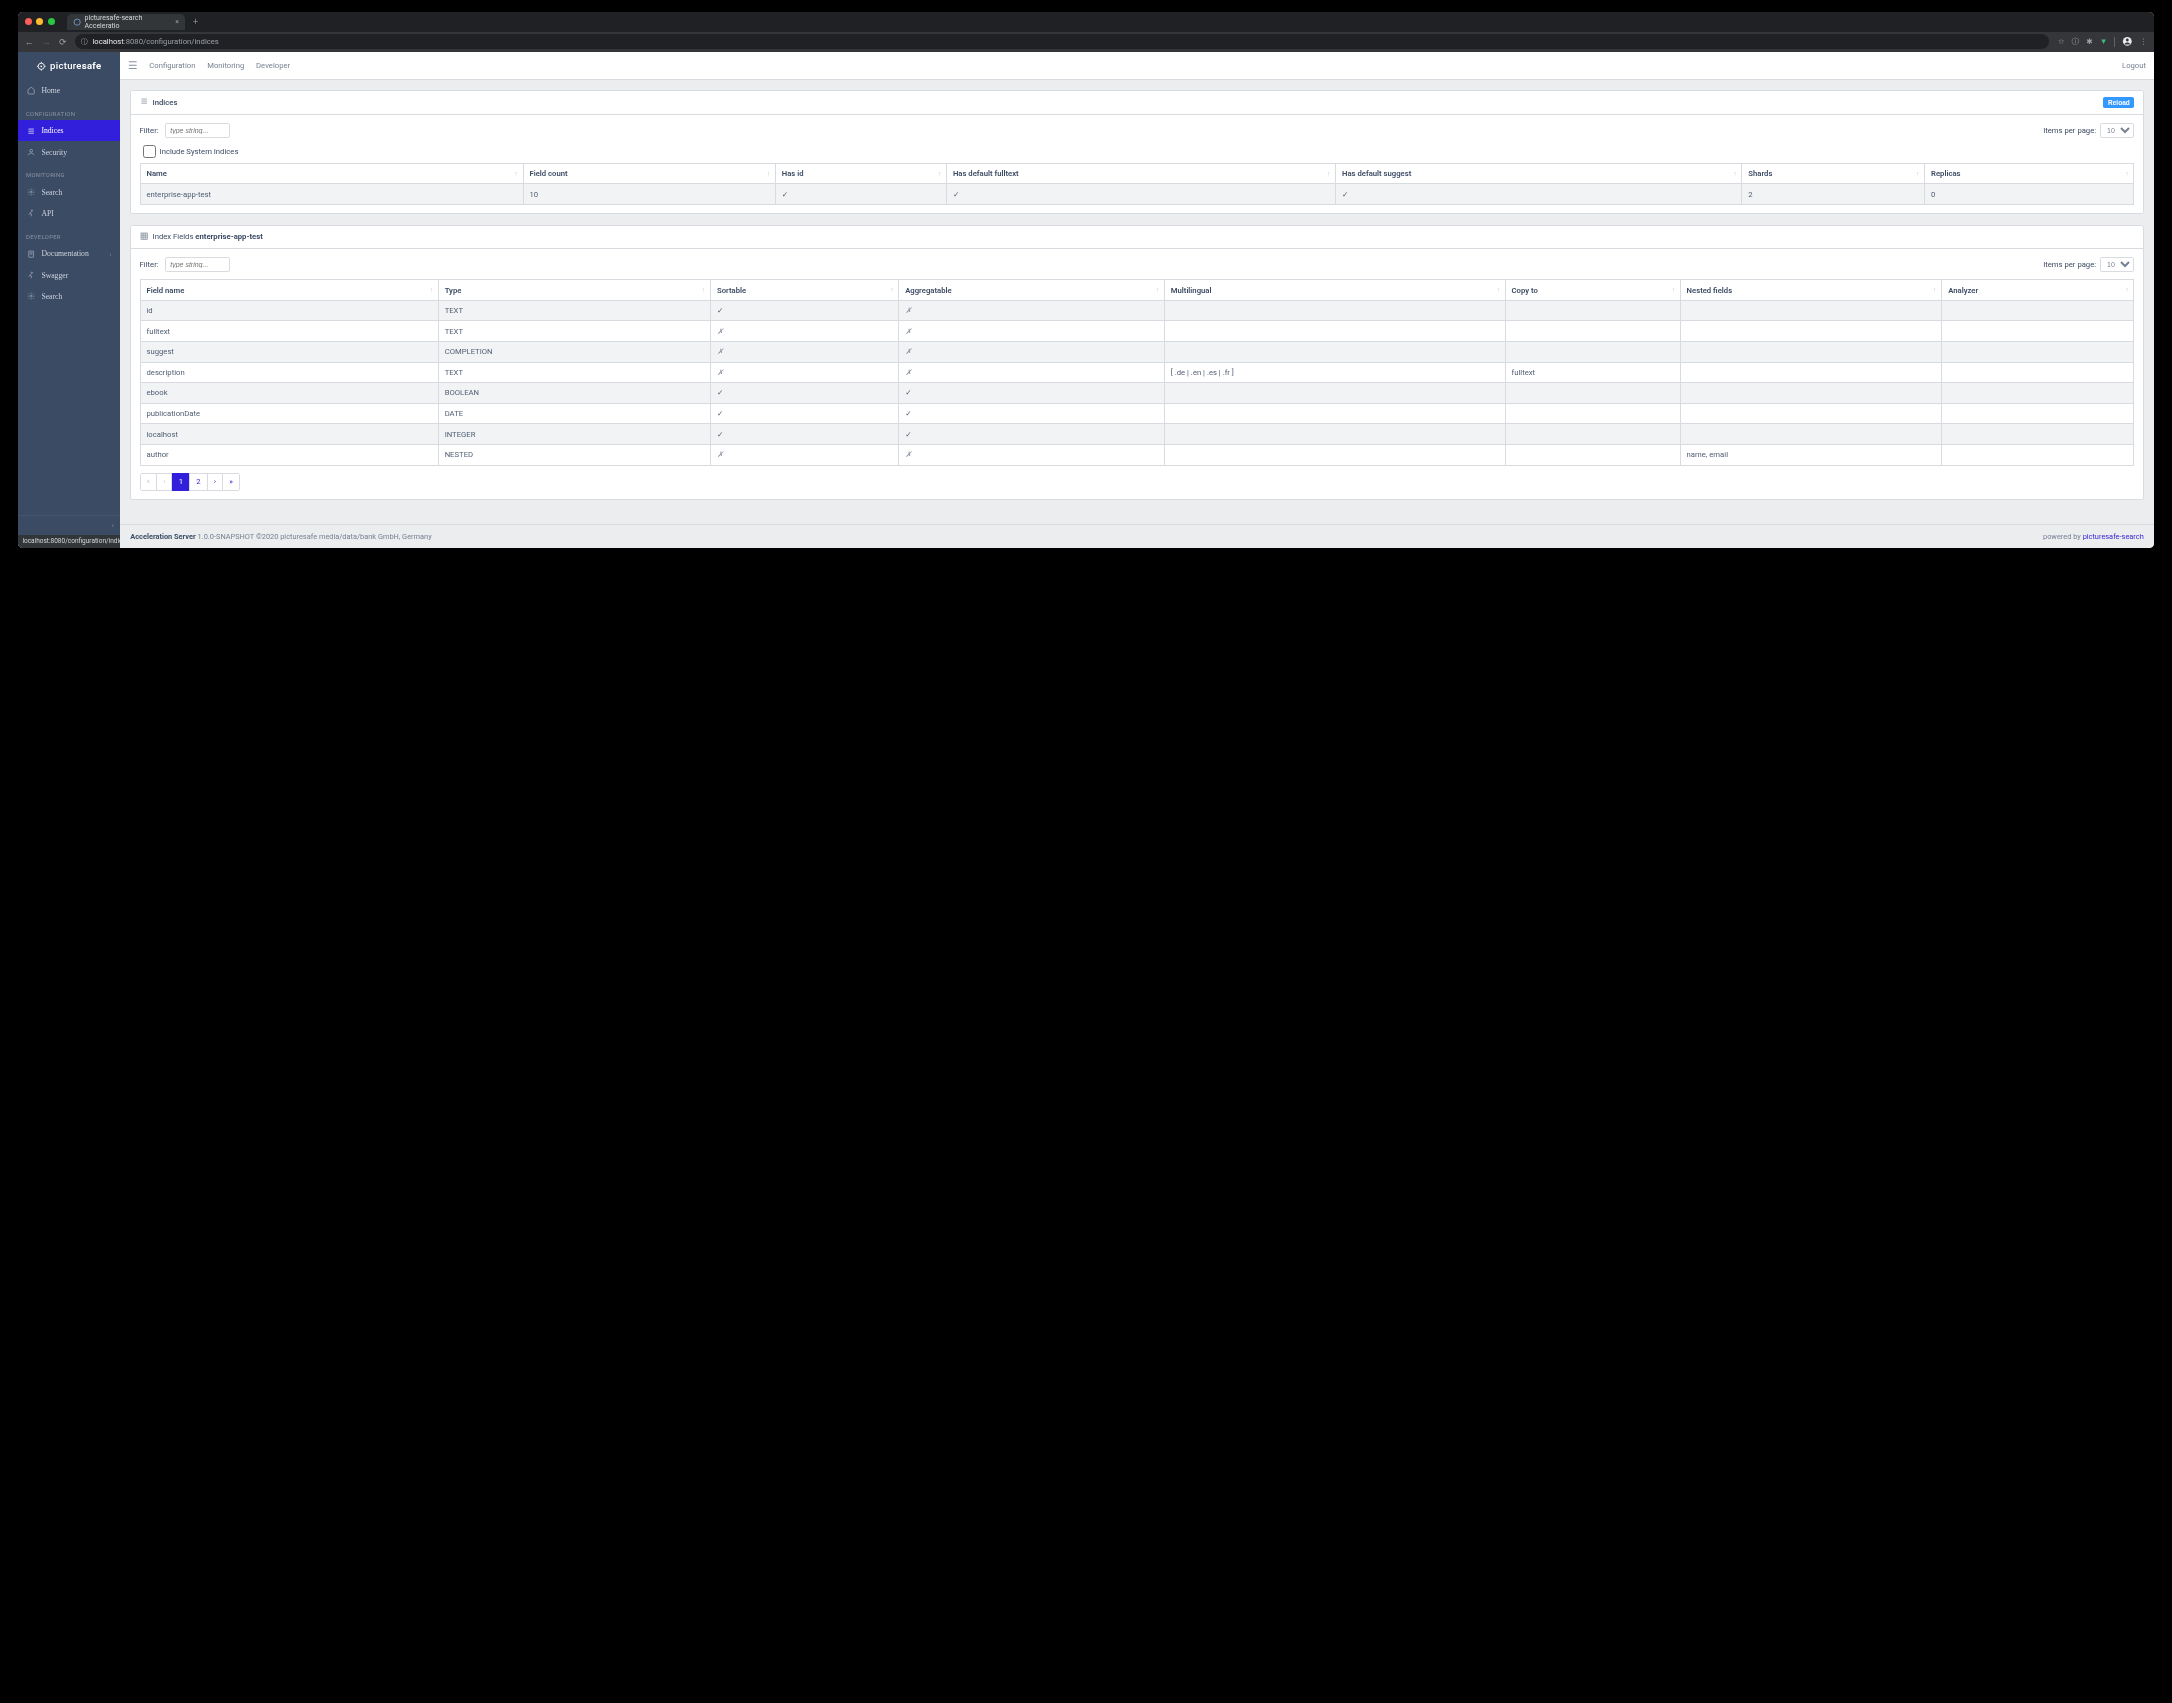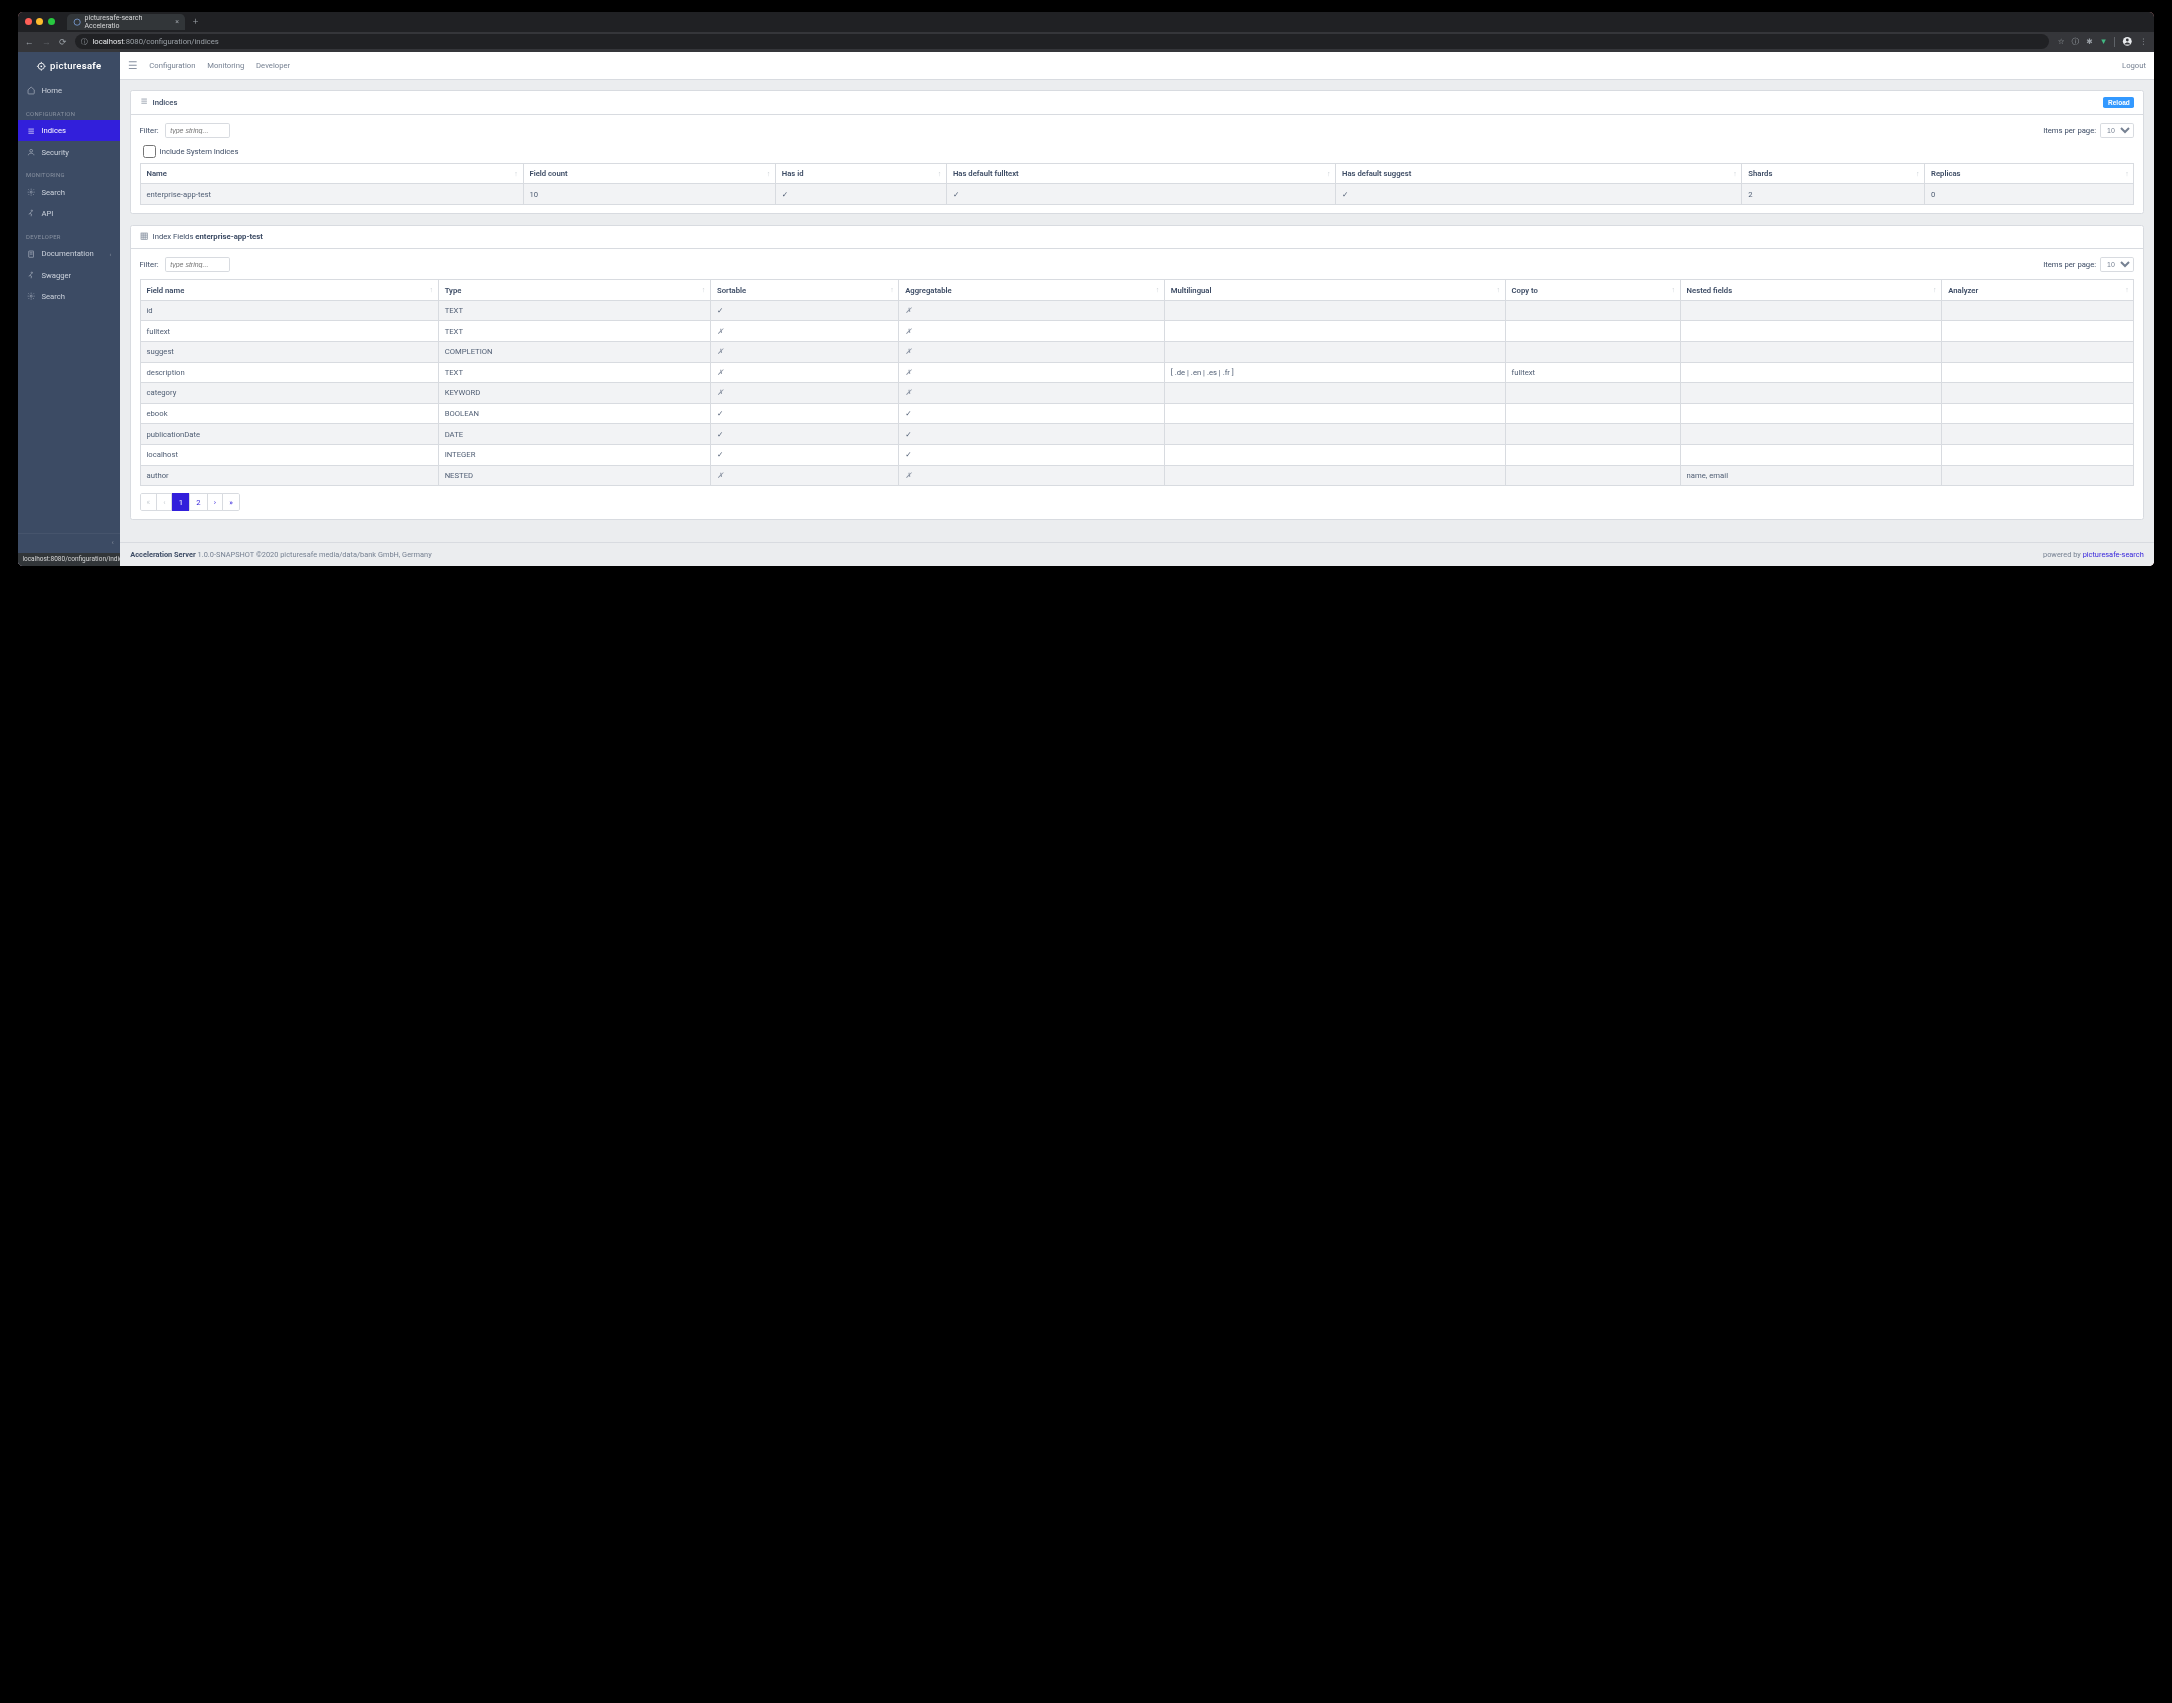--- a/index.html
+++ b/index.html
@@ -104,20 +104,21 @@
   }
   .brand-logo { width: 10.6px; height: 10.6px; }
   .brand-text { font-weight: 500; letter-spacing: 0.3px; }
   .brand-text .bold { font-weight: 700; }
 
   .nav-link {
     display: flex; align-items: center; gap: 5.9px;
     padding: 5.9px 8.3px;
     color: #ccd2dc;
     cursor: pointer;
+    font-family: Liberation Serif, serif;
   }
   .nav-link.active { background: #321fdb; color: #fff; }
   .nav-link .chev { margin-left: auto; color: #8a93a2; font-size: 5.9px; }
   .nav-icon { width: 9.5px; height: 9.5px; opacity: .75; display: inline-flex; align-items: center; justify-content: center; }
   .nav-link.active .nav-icon { opacity: 1; }
 
   .nav-title {
     font-size: 5.9px;
     letter-spacing: 0.3px;
     color: #8a93a2;
@@ -594,30 +595,20 @@
                       <td>description</td>
                       <td>TEXT</td>
                       <td><span class="cross">✗</span></td>
                       <td><span class="cross">✗</span></td>
                       <td>[ .de | .en | .es | .fr ]</td>
                       <td>fulltext</td>
                       <td></td>
                       <td></td>
                     </tr>
                     <tr>
-                      <td>category</td>
-                      <td>KEYWORD</td>
-                      <td><span class="cross">✗</span></td>
-                      <td><span class="cross">✗</span></td>
-                      <td></td>
-                      <td></td>
-                      <td></td>
-                      <td></td>
-                    </tr>
-                    <tr>
                       <td>ebook</td>
                       <td>BOOLEAN</td>
                       <td><span class="check">✓</span></td>
                       <td><span class="check">✓</span></td>
                       <td></td>
                       <td></td>
                       <td></td>
                       <td></td>
                     </tr>
                     <tr>

